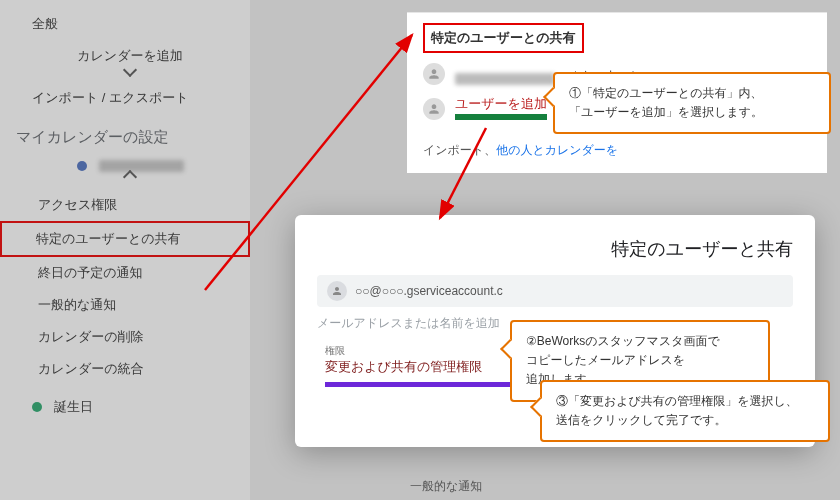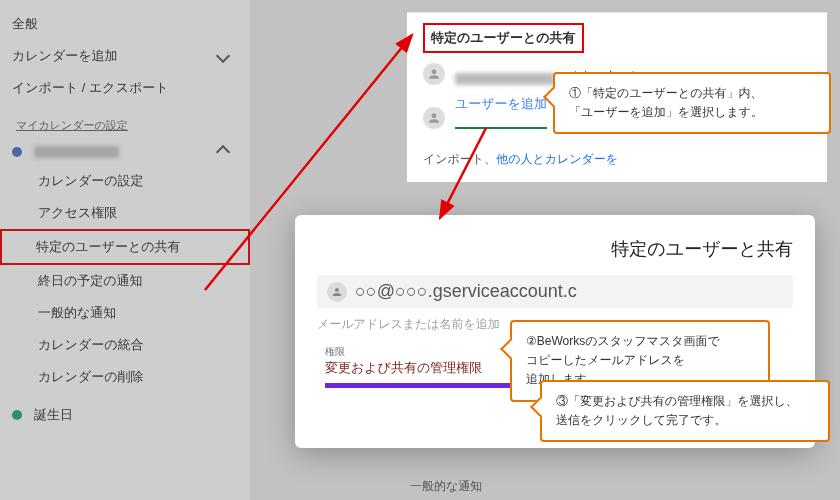--- a/index.html
+++ b/index.html
@@ -1,45 +1,45 @@
 <!DOCTYPE html>
 <html><head>
 <meta charset="utf-8">
 <style>
 * { margin: 0; padding: 0; box-sizing: border-box; }
 body { font-family: "Hiragino Sans", "Meiryo", sans-serif; background: #f0f0f0; width: 840px; height: 500px; position: relative; overflow: hidden; }
 
 .bg { position: absolute; inset: 0; background: rgba(200,200,200,0.35); }
 .sidebar { position: absolute; left: 0; top: 0; width: 250px; background: rgba(255,255,255,0.5); height: 500px; padding-top: 8px; }
-.sidebar-item { display: flex; align-items: center; padding: 7px 12px; font-size: 13px; color: #333; cursor: pointer; }
-.sidebar-header { font-size: 11px; color: #5f6368; padding: 14px 16px 6px; text-decoration: underline; }
-.sidebar-item.has-chev { justify-content: space-between; padding-right: 22px; }
+.sidebar-item { display: flex; align-items: center; padding: 7px 32px; font-size: 13px; color: #333; cursor: pointer; }
+.sidebar-header { font-size: 15px; color: #5f6368; padding: 14px 16px 6px; }
+.sidebar-item.has-chev { justify-content: space-between; padding-right: 22px; flex-direction: column; }
 .chev { width: 10px; height: 10px; border-right: 2px solid #555; border-bottom: 2px solid #555; transform: rotate(45deg); }
 .chev.up { transform: rotate(-135deg); }
 .sidebar .sub { padding-left: 38px; font-size: 13px; }
 .dot { width: 10px; height: 10px; border-radius: 50%; margin-right: 12px; }
 .blurred { background: #bbb; filter: blur(2px); color: transparent; display: inline-block; width: 85px; height: 12px; border-radius: 2px; }
 .highlight-red { border: 2px solid #e20000; }
 
 .panel-share { position: absolute; left: 407px; top: 12px; width: 420px; background: #fff; padding: 10px 16px 14px; border-top: 1px solid #e6e6e6; }
 .panel-share .ttl { border: 2px solid #e20000; display: inline-block; padding: 4px 6px; font-size: 13px; color: #333; font-weight: 600; }
 .share-row { display: flex; align-items: flex-end; gap: 10px; margin-top: 10px; }
 .avatar { width: 22px; height: 22px; border-radius: 50%; background: #ddd; display: flex; align-items: center; justify-content: center; }
 .avatar svg { width: 14px; height: 14px; fill: #999; }
 .owner { color: #555; font-size: 13px; }
-.adduser { color: #3b82f6; font-size: 13px; border-bottom: 2px solid #15803d; padding-bottom: 14px; cursor: pointer; }
+.adduser { color: #b91c1c; font-size: 13px; border-bottom: 6px solid #15803d; padding-bottom: 1px; cursor: pointer; }
 .morelink { color: #1a73e8; font-size: 12px; margin-top: 10px; display: inline-block; }
 .pre-more { font-size: 12px; color: #555; }
 
 .dialog { position: absolute; left: 295px; top: 215px; width: 520px; background: #fff; border-radius: 6px; box-shadow: 0 6px 30px rgba(0,0,0,0.28); padding: 22px 0 14px; }
 .dialog h2 { font-size: 18px; font-weight: 500; color: #202124; padding: 0 22px 14px; text-align: right; }
 .email-chip-row { margin: 0 22px 8px; background: #f1f3f4; border-radius: 4px; padding: 6px 10px; display: flex; align-items: center; gap: 8px; }
 .chip-av { width: 20px; height: 20px; border-radius: 50%; background: #dadce0; display: flex; align-items: center; justify-content: center; }
 .chip-av svg { width: 12px; height: 12px; fill: #888; }
-.chip-txt { font-size: 18px; color: #555; }
+.chip-txt { font-size: 12px; color: #555; }
 .add-more { margin: 6px 22px 12px; font-size: 12px; color: #9aa0a6; }
 .perm-block { margin: 6px 30px 16px; border-bottom: 5px solid #6d28d9; padding-bottom: 6px; }
 .perm-lbl { font-size: 10px; color: #777; }
 .perm-val { font-size: 13px; color: #7f1d1d; }
 .dlg-actions { display: flex; justify-content: flex-end; gap: 18px; padding: 0 22px; }
 .btn-txt { font-size: 13px; color: #5f6368; background: none; border: none; cursor: pointer; padding: 6px 10px; }
 .btn-send { font-size: 13px; color: #1a73e8; background: none; border: 2px solid #e20000; padding: 4px 14px; cursor: pointer; }
 
 .callout { position: absolute; background: #fff; border: 2px solid #e67300; border-radius: 4px; padding: 10px 14px; font-size: 12px; color: #333; line-height: 1.6; }
 .callout.c1 { left: 553px; top: 72px; width: 278px; }
@@ -75,27 +75,26 @@
   <div class="sidebar-header">マイカレンダーの設定</div>
 
   <div class="sidebar-item has-chev">
     <span style="display:flex;align-items:center;">
       <span class="dot" style="background:#4b6cb7"></span>
       <span class="blurred"></span>
     </span>
     <span class="chev up"></span>
   </div>
 
-  <div class="sidebar-item sub">カレンダーの設定</div>
   <div class="sidebar-item sub">アクセス権限</div>
   <div class="sidebar-item sub highlight-red" style="padding-left:34px">特定のユーザーとの共有</div>
   <div class="sidebar-item sub">終日の予定の通知</div>
   <div class="sidebar-item sub">一般的な通知</div>
+  <div class="sidebar-item sub">カレンダーの削除</div>
   <div class="sidebar-item sub">カレンダーの統合</div>
-  <div class="sidebar-item sub">カレンダーの削除</div>
 
   <div class="sidebar-item" style="margin-top:6px">
     <span class="dot" style="background:#28a06a"></span>
     <span>誕生日</span>
   </div>
 </div>
 
 <div class="dim"></div>
 
 <div class="panel-share">

